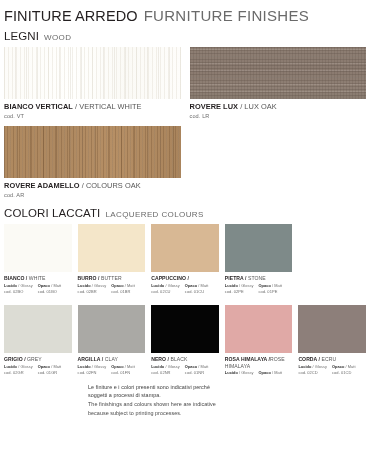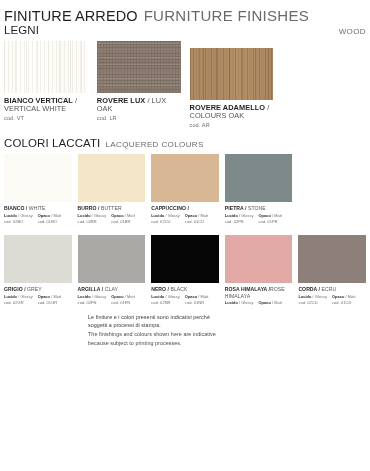--- a/index.html
+++ b/index.html
@@ -15,25 +15,25 @@
 
   
   .title-row{display:flex;align-items:baseline;gap:6px;padding-top:7px;}
   .title-main{font-size:14.5px;letter-spacing:.1px;color:#231f20;}
   .title-sub{font-size:15px;letter-spacing:.3px;color:#6a6a6a;}
 
   .section-row{display:flex;align-items:baseline;gap:5px;}
   .section-main{font-size:11.5px;letter-spacing:.1px;color:#231f20;}
   .section-sub{font-size:8px;letter-spacing:.4px;color:#6a6a6a;}
 
-  #legni-heading{justify-content:space-between;}
+  #legni-heading{margin-top:6px;}
   #laccati-heading{margin-top:9px;}
 
   
-  .wood-grid{display:grid;grid-template-columns:1fr 1fr 1fr 1fr;column-gap:9px;row-gap:0;margin-top:5px;}
+  .wood-grid{display:grid;grid-template-columns:1fr 1fr;column-gap:9px;row-gap:0;margin-top:5px;}
   .wood-cell{display:flex;flex-direction:column;}
   .wood-swatch{height:52px;width:100%;position:relative;overflow:hidden;}
   .wood-name{font-size:7.4px;margin-top:4px;letter-spacing:.05px;line-height:1.1;}
   .wood-name b{font-weight:bold;}
   .wood-name span{color:#555;}
   .wood-code{font-size:5.6px;color:#6d6d6d;margin-top:2px;letter-spacing:.1px;}
   .wood-row2 .wood-swatch{margin-top:7px;}
 
   
   .tex-vt{

